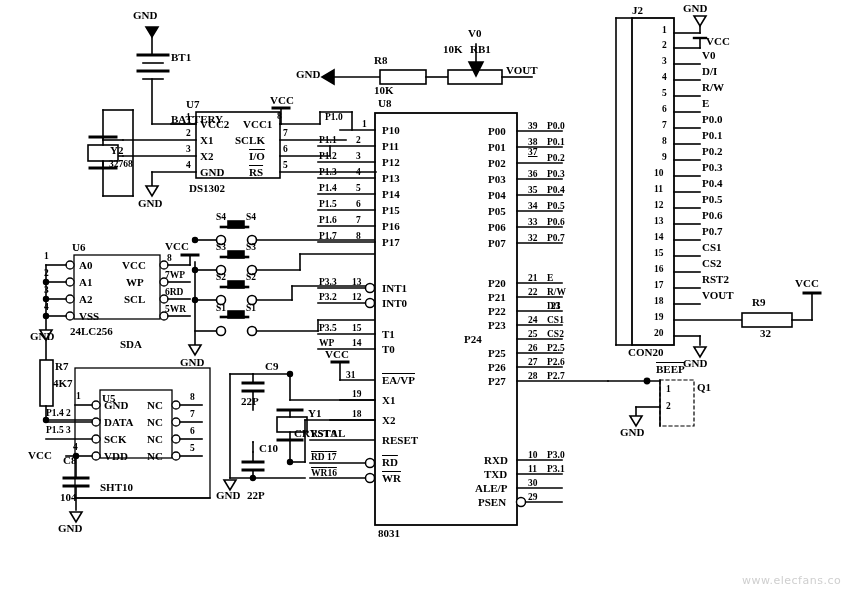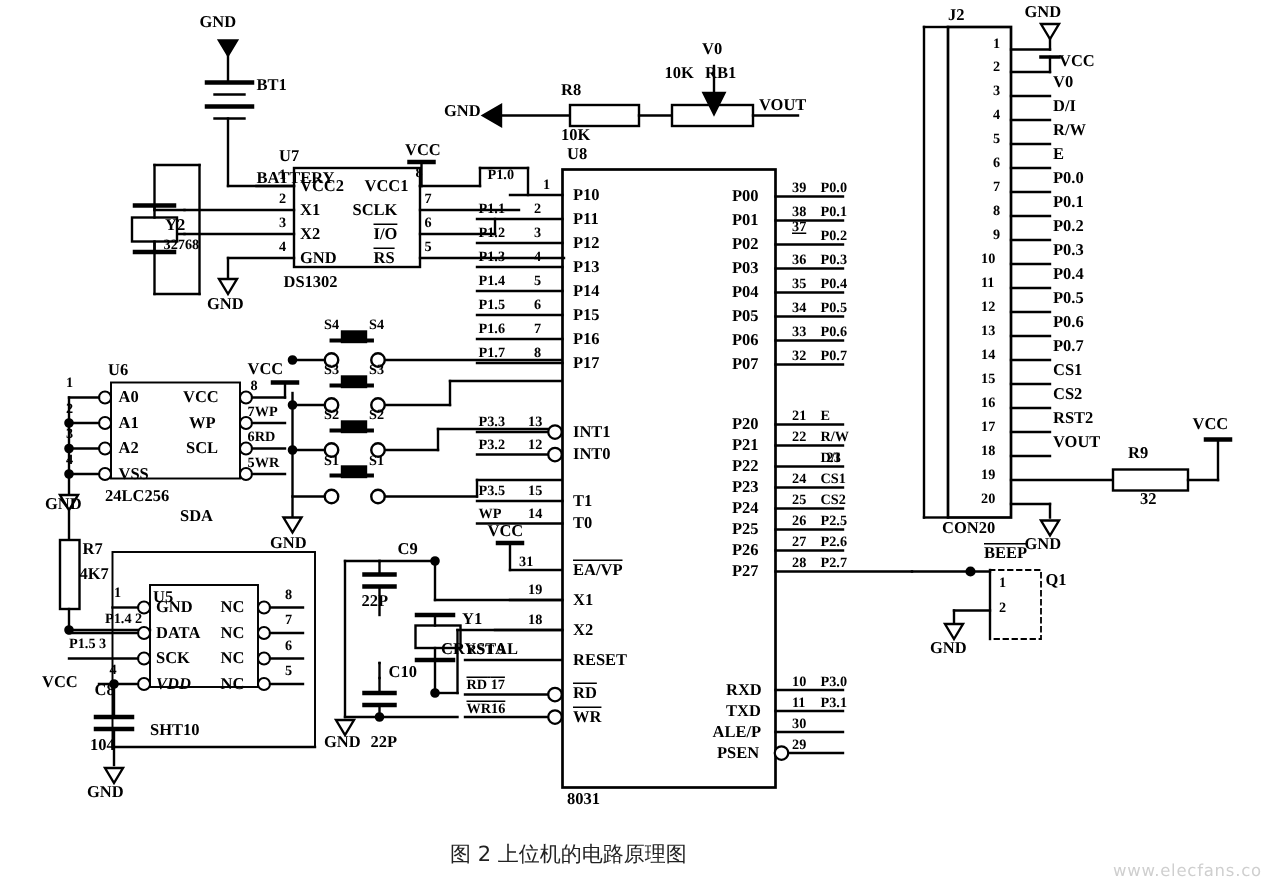--- a/index.html
+++ b/index.html
@@ -378,28 +378,28 @@
 <div class="lbl sm" style="left:165px;top:288px;"><span>6</span><span>RD</span></div>
 <div class="lbl sm" style="left:165px;top:305px;"><span>5</span><span>WR</span></div>
 <div class="lbl" style="left:30px;top:331px;">GND</div>
 
 <div class="lbl" style="left:55px;top:361px;">R7</div>
 <div class="lbl" style="left:53px;top:378px;">4K7</div>
 
 <div class="lbl" style="left:102px;top:393px;">U5</div>
 <div class="lbl" style="left:100px;top:482px;">SHT10</div>
 <div class="lbl sm" style="left:76px;top:392px;">1</div>
-<div class="lbl sm" style="left:46px;top:409px;margin-left:24px;"><span>P1.4</span> <span>2</span></div>
+<div class="lbl sm" style="left:46px;top:409px;"><span>P1.4</span> <span>2</span></div>
 <div class="lbl sm" style="left:46px;top:426px;"><span>P1.5</span> <span>3</span></div>
 <div class="lbl sm" style="left:73px;top:443px;">4</div>
 <div class="lbl" style="left:28px;top:450px;">VCC</div>
 <div class="lbl" style="left:104px;top:400px;">GND</div>
 <div class="lbl" style="left:104px;top:417px;">DATA</div>
 <div class="lbl" style="left:104px;top:434px;">SCK</div>
-<div class="lbl" style="left:104px;top:451px;font-style:italic;">VDD</div>
+<div class="lbl" style="left:104px;top:451px;">VDD</div>
 <div class="lbl" style="left:147px;top:400px;">NC</div>
 <div class="lbl" style="left:147px;top:417px;">NC</div>
 <div class="lbl" style="left:147px;top:434px;">NC</div>
 <div class="lbl" style="left:147px;top:451px;">NC</div>
 <div class="lbl sm" style="left:190px;top:393px;">8</div>
 <div class="lbl sm" style="left:190px;top:410px;">7</div>
 <div class="lbl sm" style="left:190px;top:427px;">6</div>
 <div class="lbl sm" style="left:190px;top:444px;">5</div>
 <div class="lbl" style="left:63px;top:455px;">C8</div>
 <div class="lbl" style="left:60px;top:492px;">104</div>
@@ -482,21 +482,21 @@
 <div class="lbl" style="left:488px;top:158px;">P02</div>
 <div class="lbl" style="left:488px;top:174px;">P03</div>
 <div class="lbl" style="left:488px;top:190px;">P04</div>
 <div class="lbl" style="left:488px;top:206px;">P05</div>
 <div class="lbl" style="left:488px;top:222px;">P06</div>
 <div class="lbl" style="left:488px;top:238px;">P07</div>
 <div class="lbl" style="left:488px;top:278px;">P20</div>
 <div class="lbl" style="left:488px;top:292px;">P21</div>
 <div class="lbl" style="left:488px;top:306px;">P22</div>
 <div class="lbl" style="left:488px;top:320px;">P23</div>
-<div class="lbl" style="left:488px;top:334px;">P24</div>
+<div class="lbl" style="left:464px;top:334px;">P24</div>
 <div class="lbl" style="left:488px;top:348px;">P25</div>
 <div class="lbl" style="left:488px;top:362px;">P26</div>
 <div class="lbl" style="left:488px;top:376px;">P27</div>
 <div class="lbl" style="left:484px;top:455px;">RXD</div>
 <div class="lbl" style="left:484px;top:469px;">TXD</div>
 <div class="lbl" style="left:475px;top:483px;"><span>ALE/P</span></div>
 <div class="lbl" style="left:478px;top:497px;">PSEN</div>
 
 <div class="lbl sm" style="left:528px;top:122px;">39</div>
 <div class="lbl sm" style="left:547px;top:122px;">P0.0</div>
@@ -586,21 +586,20 @@
 <div class="lbl" style="left:752px;top:297px;">R9</div>
 <div class="lbl" style="left:760px;top:328px;">32</div>
 <div class="lbl" style="left:795px;top:278px;">VCC</div>
 
 <div class="lbl ovl" style="left:656px;top:364px;">BEEP</div>
 <div class="lbl" style="left:697px;top:382px;">Q1</div>
 <div class="lbl sm" style="left:666px;top:385px;">1</div>
 <div class="lbl sm" style="left:666px;top:402px;">2</div>
 <div class="lbl" style="left:620px;top:427px;">GND</div>
 
-<div class="cap" style="left:300px;top:561px;">图 2   上位机的电路原理图</div>
 
 <div class="wm" style="left:693px;top:540px;">
   <svg width="52" height="52" viewBox="0 0 52 52">
     <circle cx="26" cy="26" r="24" fill="none" stroke="#dcdcdc" stroke-width="2"></circle>
     <path d="M10 34 L22 24 L34 30" fill="none" stroke="#d6d6d6" stroke-width="1.6"></path>
     <circle cx="13" cy="33" r="3" fill="none" stroke="#d6d6d6" stroke-width="1.6"></circle>
     <circle cx="33" cy="30" r="3" fill="none" stroke="#d6d6d6" stroke-width="1.6"></circle>
     <path d="M22 24 Q28 10 40 14" fill="none" stroke="#d6d6d6" stroke-width="1.8"></path>
   </svg>
 </div>

